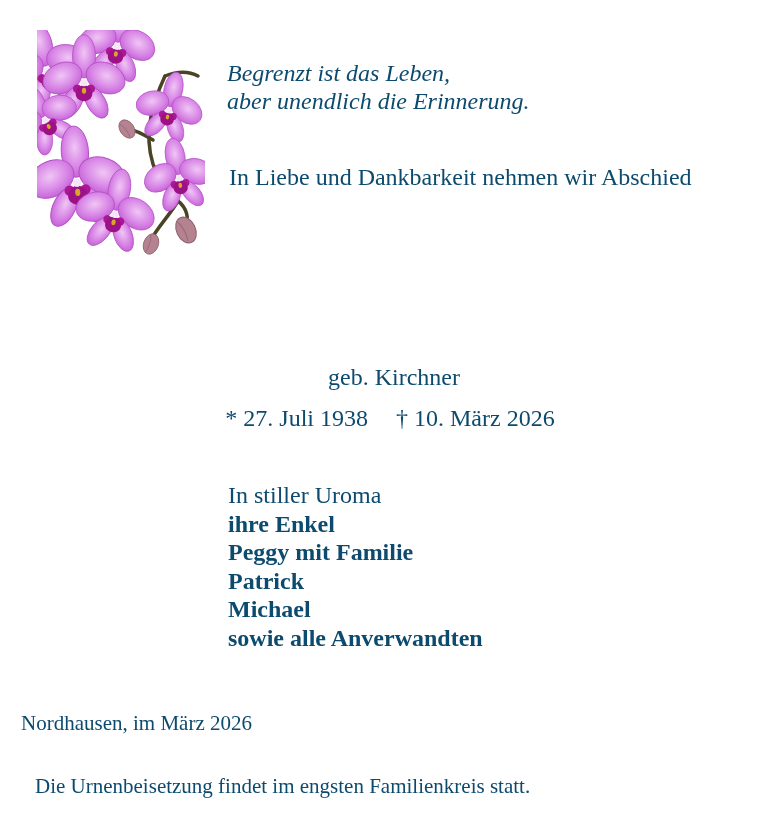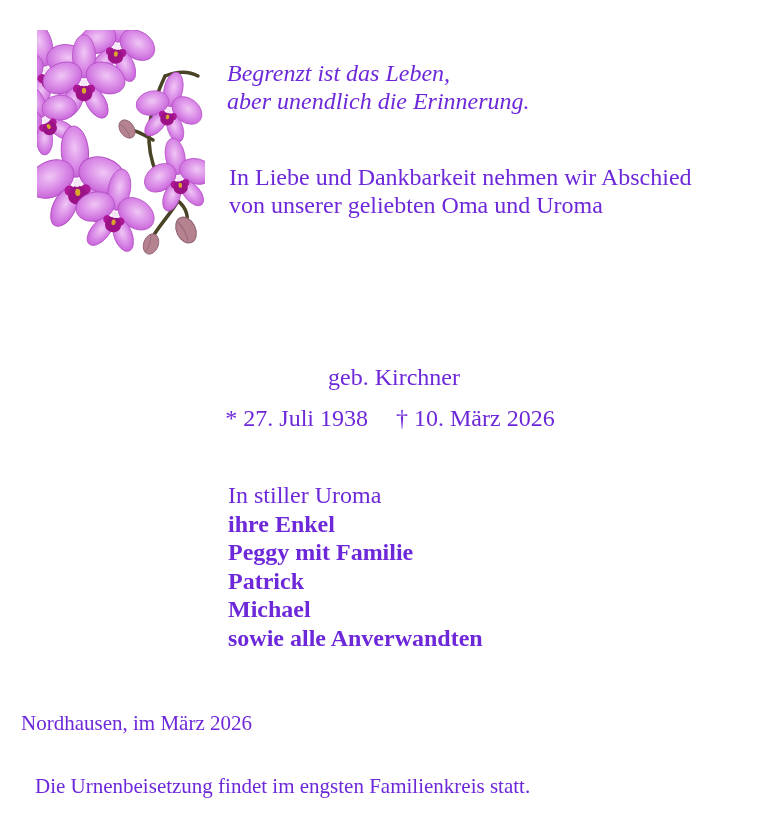--- a/index.html
+++ b/index.html
@@ -3,21 +3,21 @@
 <meta charset="utf-8">
 <style>
   html, body { margin: 0; padding: 0; background: #ffffff; }
   .page {
     position: relative;
     width: 780px;
     height: 840px;
     background: #ffffff;
     overflow: hidden;
     font-family: "Liberation Serif", "DejaVu Serif", serif;
-    color: #6d28d9;
+    color: #0c4a6e;
   }
   .orchid {
     position: absolute;
     left: 37px;
     top: 30px;
     width: 168px;
     height: 242px;
   }
   .quote {
     position: absolute;
@@ -147,21 +147,20 @@
     </svg>
   </div>
 
   <div class="quote">
     <div>Begrenzt ist das Leben,</div>
     <div>aber unendlich die Erinnerung.</div>
   </div>
 
   <div class="intro">
     <div>In Liebe und Dankbarkeit nehmen wir Abschied</div>
-    <div>von unserer geliebten Oma und Uroma</div>
   </div>
 
 
   <div class="birth-name">geb. Kirchner</div>
 
   <div class="dates">
     <span class="birth">* 27. Juli 1938</span>
     <span class="death">† 10. März 2026</span>
   </div>
 

